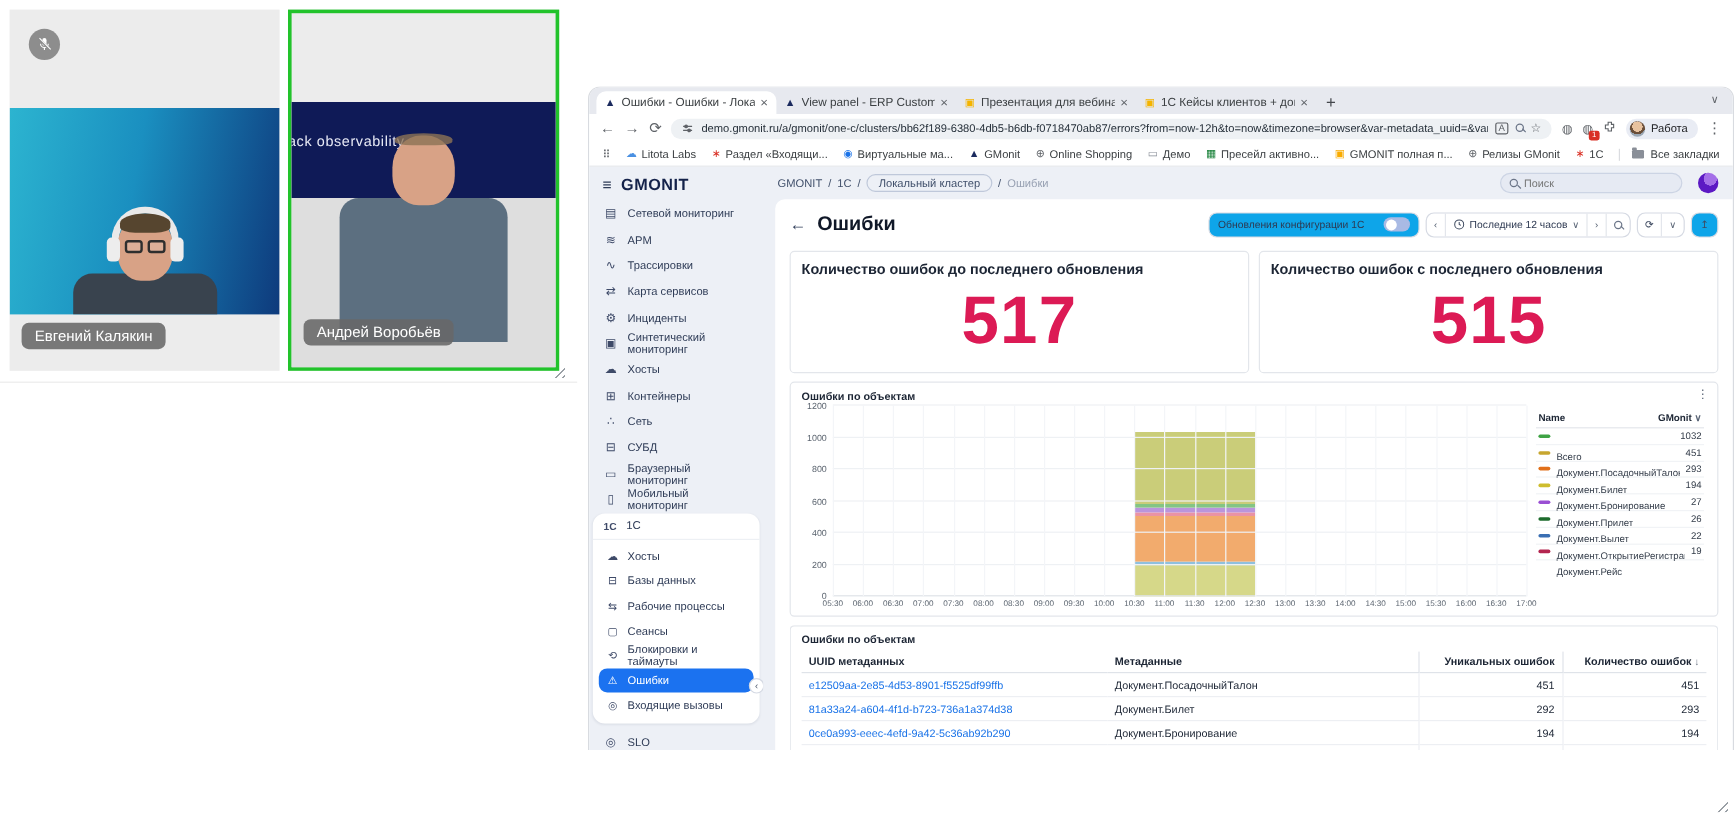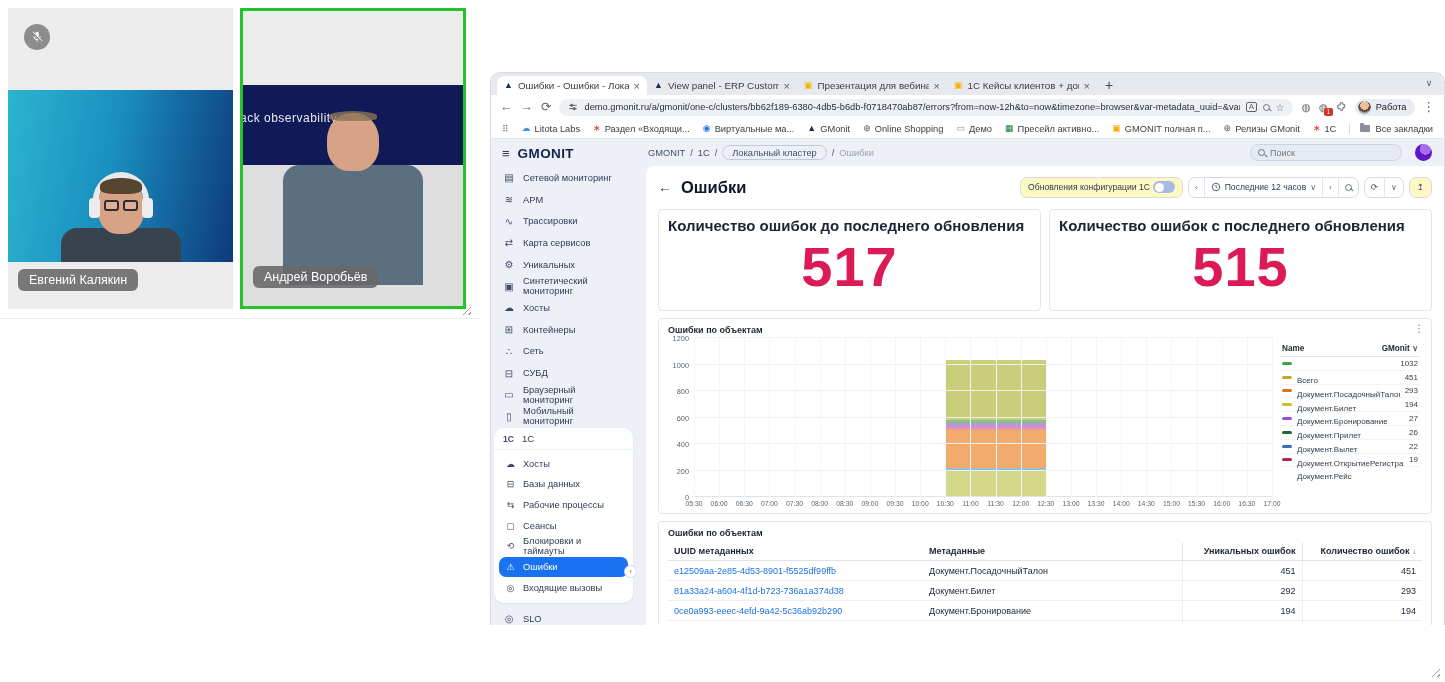--- a/index.html
+++ b/index.html
@@ -85,33 +85,33 @@
   .crumb-search input { border:none; background:transparent; outline:none; font-size:9px; color:#3a4458; width:100%; font-family:inherit; }
   .mag-ico { width:7px; height:7px; border:1.2px solid #6b7588; border-radius:50%; position:relative; flex:none; }
   .mag-ico::after { content:""; position:absolute; width:3.5px; height:1.2px; background:#6b7588; transform:rotate(45deg); right:-3px; bottom:-1px; }
   .app-avatar { width:17px; height:17px; border-radius:50%; background:radial-gradient(circle at 60% 30%, #a46fe8 0 35%, #5c19c4 36%); margin-left:8px; flex:none; }
 
   .content { flex:1; background:#fff; border-radius:8px 0 0 0; padding:6px 12px 0; display:flex; flex-direction:column; gap:7px; overflow:hidden; min-height:0; }
   .page-head { height:30px; display:flex; align-items:center; gap:9px; flex:none; }
   .back-arrow { font-size:14px; color:#33405c; }
   .page-title { font-size:16.5px; font-weight:bold; color:#101828; }
   .head-ctrls { margin-left:auto; display:flex; align-items:center; gap:5px; font-size:8.6px; color:#2e3a52; }
-  .ctrl { border:1px solid #d6dae3; border-radius:7px; height:21px; display:flex; align-items:center; padding:0 7px; gap:3px; background:#fef9c3; }
+  .ctrl { border:1px solid #d6dae3; border-radius:7px; height:21px; display:flex; align-items:center; padding:0 7px; gap:16px; background:#0ea5e9; }
   .ctrl-group { border:1px solid #d6dae3; border-radius:7px; height:21px; display:flex; align-items:stretch; background:#fff; }
   .ctrl-group > span { display:flex; align-items:center; padding:0 6px; gap:4px; }
   .ctrl-group > span + span { border-left:1px solid #e3e6ec; }
   .toggle { width:22px; height:12px; border-radius:7px; background:#a9bae4; position:relative; }
   .toggle::after { content:""; position:absolute; left:1.5px; top:1.5px; width:9px; height:9px; background:#fff; border-radius:50%; }
   .chev { color:#5a6576; font-size:8px; }
   .clock-svg, .share-svg, .refresh-ic { color:#3e4a60; }
   .clock-svg svg { width:10px; height:10px; display:block; }
 
   .stats-row { display:flex; gap:8px; height:102px; flex:none; }
   .stat { flex:1; border:1px solid #e3e6eb; border-radius:4px; position:relative; }
-  .stat-label { position:absolute; top:7px; left:9px; font-size:15px; font-weight:bold; color:#1c2534; }
+  .stat-label { position:absolute; top:7px; left:9px; font-size:12px; font-weight:bold; color:#1c2534; }
   .stat-value { position:absolute; inset:0; display:flex; align-items:center; justify-content:center; font-size:56px; font-weight:bold; color:#dc1a55; padding-top:12px; letter-spacing:1px; }
 
   .chart-panel { border:1px solid #e3e6eb; border-radius:4px; height:196px; flex:none; padding:6px 9px 3px; position:relative; display:flex; flex-direction:column; }
   .panel-title { font-size:9px; font-weight:bold; color:#1c2534; }
   .kebab { position:absolute; top:4px; right:7px; color:#5a6576; font-size:10px; }
   .chart-body { flex:1; display:flex; min-height:0; margin-top:3px; }
   .plot-col { flex:1; display:flex; flex-direction:column; min-width:0; }
   .plot-area { flex:1; display:flex; min-height:0; }
   .yaxis { width:26px; position:relative; flex:none; }
   .ylab { position:absolute; right:5px; font-size:7.4px; color:#5c6570; transform:translateY(50%); }
@@ -340,21 +340,21 @@
             <span>Трассировки</span>
           </div>
 
           <div class="menu-item">
             <span class="mi-ico">⇄</span>
             <span>Карта сервисов</span>
           </div>
 
           <div class="menu-item">
             <span class="mi-ico">⚙</span>
-            <span>Уникальных</span>
+            <span>Инциденты</span>
           </div>
 
           <div class="menu-item">
             <span class="mi-ico">▣</span>
             <span>Синтетический мониторинг</span>
           </div>
 
           <div class="menu-item">
             <span class="mi-ico">☁</span>
             <span>Хосты</span>

